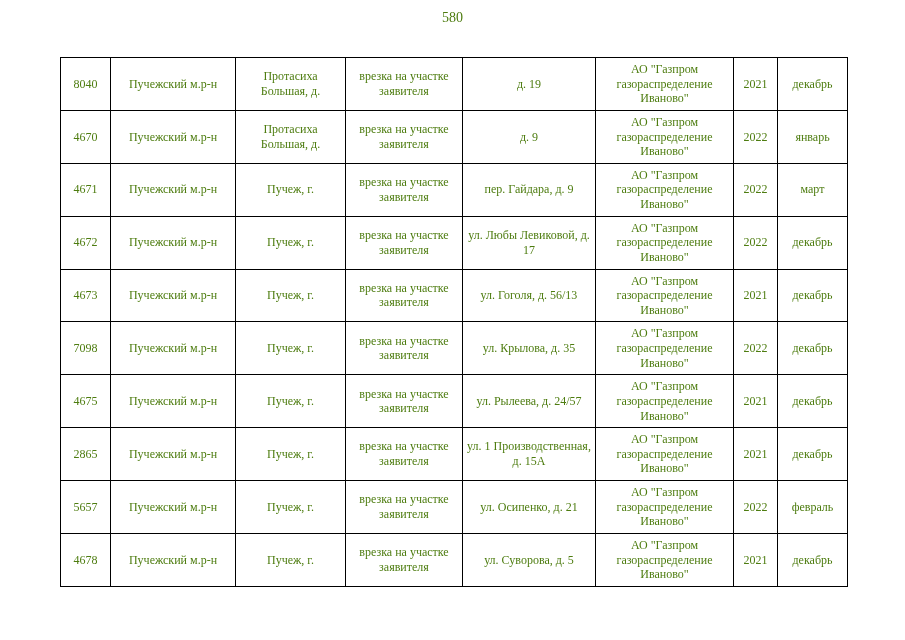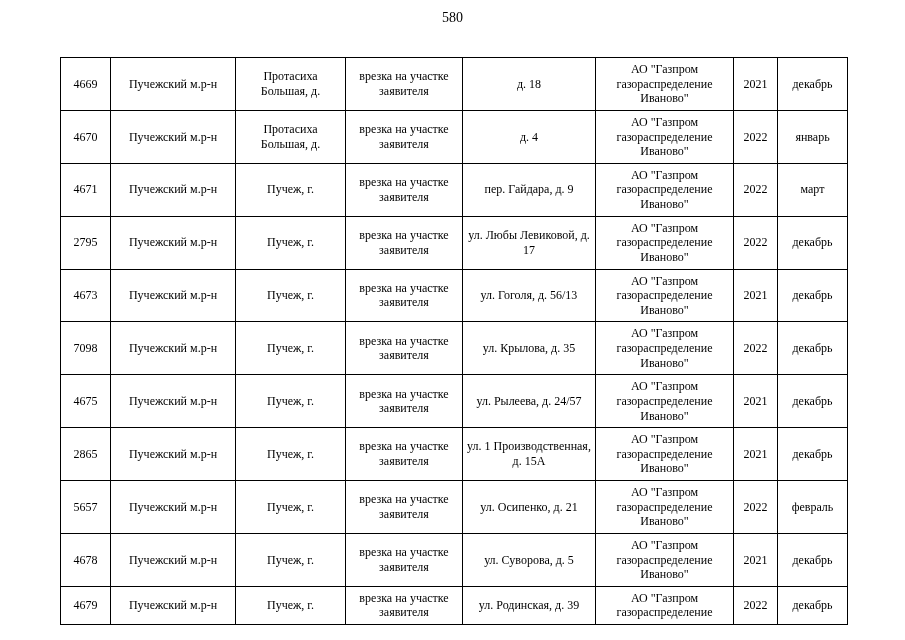--- a/index.html
+++ b/index.html
@@ -7,21 +7,21 @@
     padding: 0;
     background: #ffffff;
   }
   .page {
     position: relative;
     width: 905px;
     height: 640px;
     background: #ffffff;
     overflow: hidden;
     font-family: "Liberation Serif", "DejaVu Serif", serif;
-    color: #000000;
+    color: #4d7c0f;
   }
   .page-number {
     position: absolute;
     top: 10px;
     left: 0;
     width: 100%;
     text-align: center;
     font-size: 14px;
   }
   table.doc-table {
@@ -62,51 +62,51 @@
       <col class="c-district">
       <col class="c-locality">
       <col class="c-work">
       <col class="c-address">
       <col class="c-org">
       <col class="c-year">
       <col class="c-month">
     </colgroup>
     <tbody>
         <tr>
-          <td>4669</td>
+          <td>8040</td>
           <td>Пучежский м.р-н</td>
           <td>Протасиха Большая, д.</td>
           <td>врезка на участке заявителя</td>
-          <td>д. 18</td>
+          <td>д. 19</td>
           <td>АО "Газпром газораспределение Иваново"</td>
           <td>2021</td>
           <td>декабрь</td>
         </tr>
         <tr>
           <td>4670</td>
           <td>Пучежский м.р-н</td>
           <td>Протасиха Большая, д.</td>
           <td>врезка на участке заявителя</td>
-          <td>д. 4</td>
+          <td>д. 9</td>
           <td>АО "Газпром газораспределение Иваново"</td>
           <td>2022</td>
           <td>январь</td>
         </tr>
         <tr>
           <td>4671</td>
           <td>Пучежский м.р-н</td>
           <td>Пучеж, г.</td>
           <td>врезка на участке заявителя</td>
           <td>пер. Гайдара, д. 9</td>
           <td>АО "Газпром газораспределение Иваново"</td>
           <td>2022</td>
           <td>март</td>
         </tr>
         <tr>
-          <td>2795</td>
+          <td>4672</td>
           <td>Пучежский м.р-н</td>
           <td>Пучеж, г.</td>
           <td>врезка на участке заявителя</td>
           <td>ул. Любы Левиковой, д. 17</td>
           <td>АО "Газпром газораспределение Иваново"</td>
           <td>2022</td>
           <td>декабрь</td>
         </tr>
         <tr>
           <td>4673</td>
@@ -161,25 +161,15 @@
         <tr>
           <td>4678</td>
           <td>Пучежский м.р-н</td>
           <td>Пучеж, г.</td>
           <td>врезка на участке заявителя</td>
           <td>ул. Суворова, д. 5</td>
           <td>АО "Газпром газораспределение Иваново"</td>
           <td>2021</td>
           <td>декабрь</td>
         </tr>
-        <tr>
-          <td>4679</td>
-          <td>Пучежский м.р-н</td>
-          <td>Пучеж, г.</td>
-          <td>врезка на участке заявителя</td>
-          <td>ул. Родинская, д. 39</td>
-          <td>АО "Газпром газораспределение</td>
-          <td>2022</td>
-          <td>декабрь</td>
-        </tr>
       </tbody>
   </table>
 </div>
 
 </body></html>

